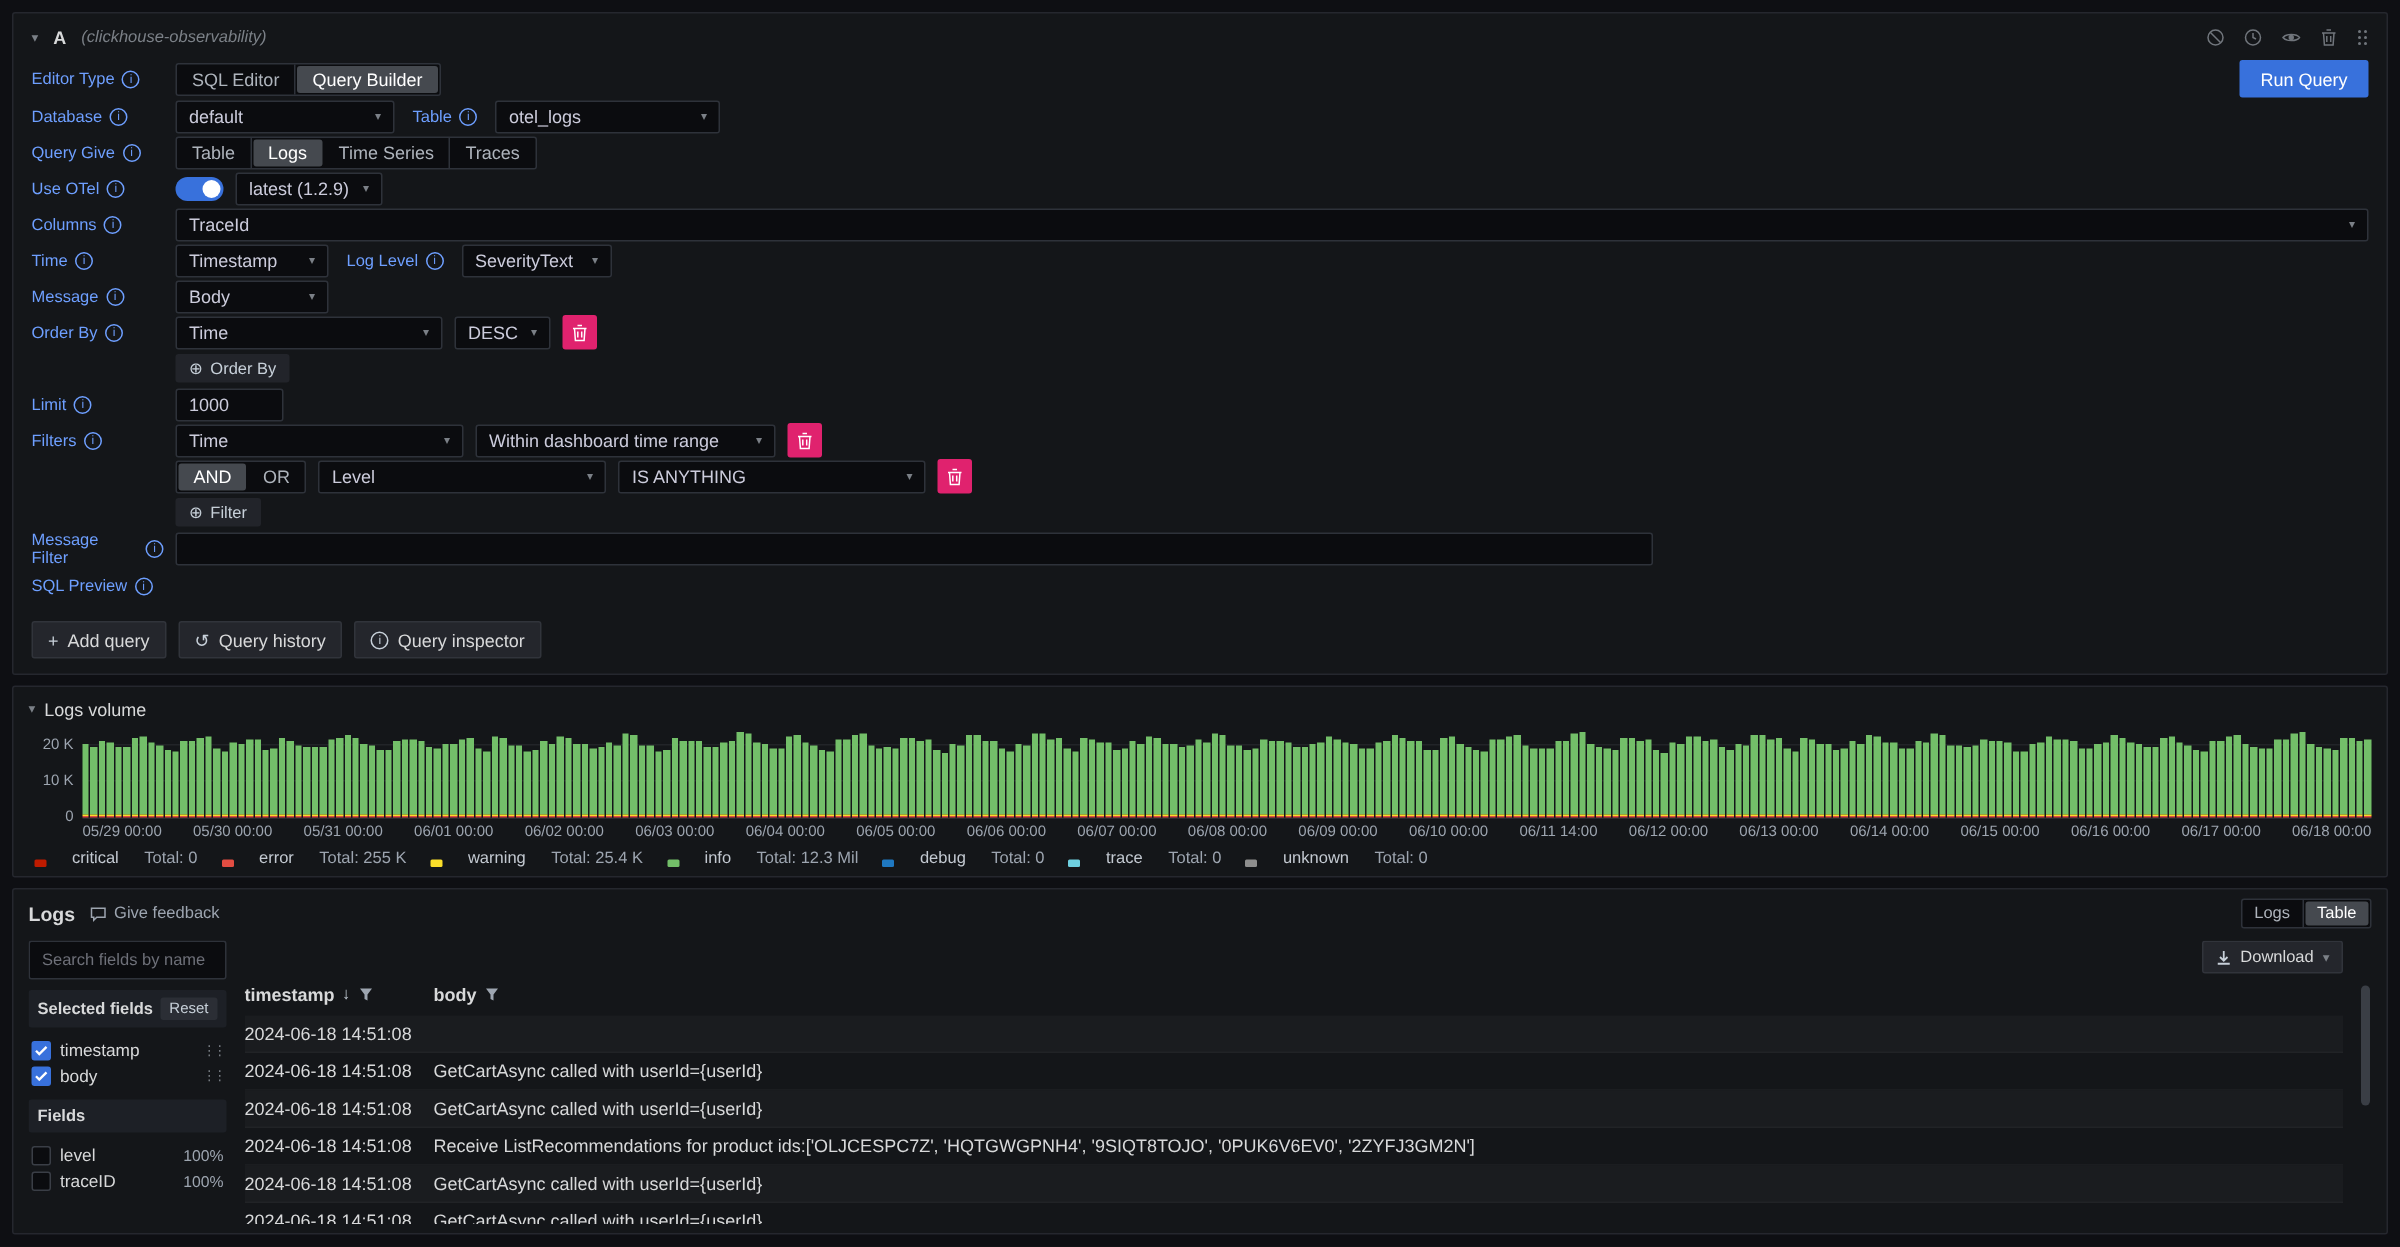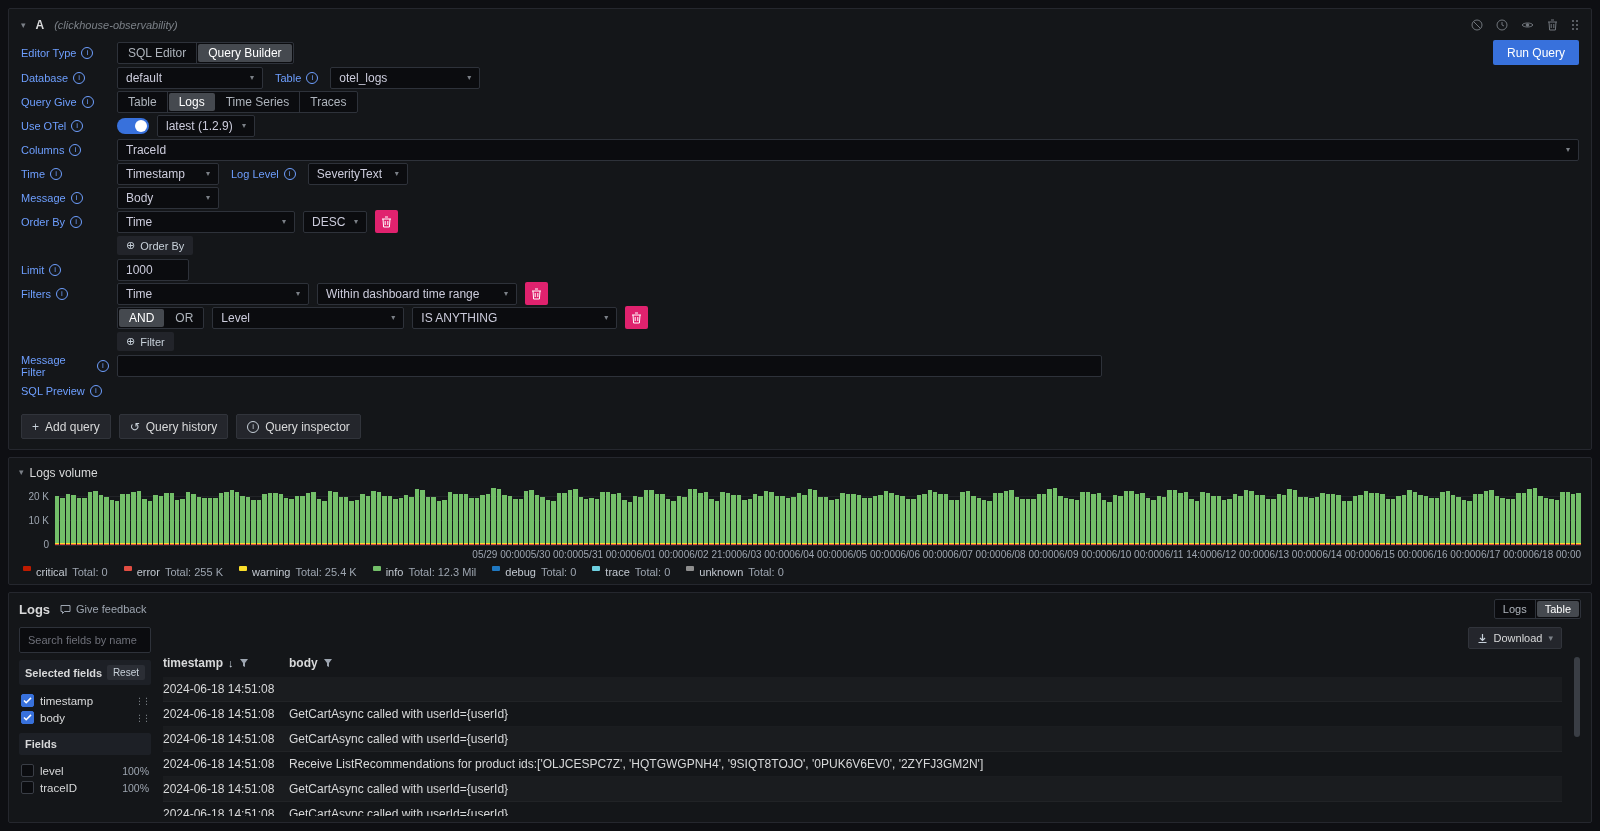--- a/index.html
+++ b/index.html
@@ -47,24 +47,24 @@
   .lv-panel{padding:6px 10px 4px;flex:0 0 auto}
   .lv-header{display:flex;align-items:center;gap:6px;height:17px;margin-bottom:3px}
   .lv-header h2{font-size:12px;font-weight:500;color:#d8d9da}
   .chart{display:flex;margin-top:2px}
   .y-axis{width:36px;position:relative;flex:none;height:62px}
   .y-axis span{position:absolute;right:6px;font-size:10px;color:#9da5b0}
   .plot{flex:1;position:relative;height:62px;border-bottom:1px solid rgba(204,204,220,0.12)}
   .gridline{position:absolute;left:0;right:0;height:1px;background:rgba(204,204,220,0.08)}
   .bars{position:absolute;inset:0;display:flex;align-items:flex-end}
   .bar{flex:1;display:flex;flex-direction:column;justify-content:flex-end;margin-right:1px}
-  .x-axis{display:flex;justify-content:flex-end;margin-left:25px;margin-top:3px}
+  .x-axis{display:flex;justify-content:space-between;margin-left:36px;margin-top:3px}
   .x-axis span{font-size:10px;color:#9da5b0}
   .legend{display:flex;gap:16px;margin:6px 0 2px 4px}
-  .legend-item{display:flex;align-items:flex-start;gap:5px;cursor:pointer}
+  .legend-item{display:flex;align-items:flex-end;gap:17px;cursor:pointer}
   .swatch{width:8px;height:5px;border-radius:1px;flex:none}
   .l-label{font-size:11px;color:#c3c9d1}
   .l-total{font-size:11px;color:#9da5b0}
 
   
   .logs-panel{flex:1;padding:6px 10px;display:flex;flex-direction:column;overflow:hidden}
   .lp-header{display:flex;align-items:center;gap:10px;height:20px}
   .lp-header h2{font-size:13px;font-weight:700;color:#d8d9da}
   .feedback{display:flex;align-items:center;gap:5px;color:#9da5b0;font-size:11px;cursor:pointer}
   .view-toggle{margin-left:auto;height:20px}
@@ -1774,21 +1774,21 @@
             <div style="height: 1.04446px; background: rgb(226, 77, 66);"></div>
           </div>
         </div>
     </div>
   </div>
   <div class="x-axis">
       <span>05/29 00:00</span>
       <span>05/30 00:00</span>
       <span>05/31 00:00</span>
       <span>06/01 00:00</span>
-      <span>06/02 21:00</span>
+      <span>06/02 00:00</span>
       <span>06/03 00:00</span>
       <span>06/04 00:00</span>
       <span>06/05 00:00</span>
       <span>06/06 00:00</span>
       <span>06/07 00:00</span>
       <span>06/08 00:00</span>
       <span>06/09 00:00</span>
       <span>06/10 00:00</span>
       <span>06/11 14:00</span>
       <span>06/12 00:00</span>

